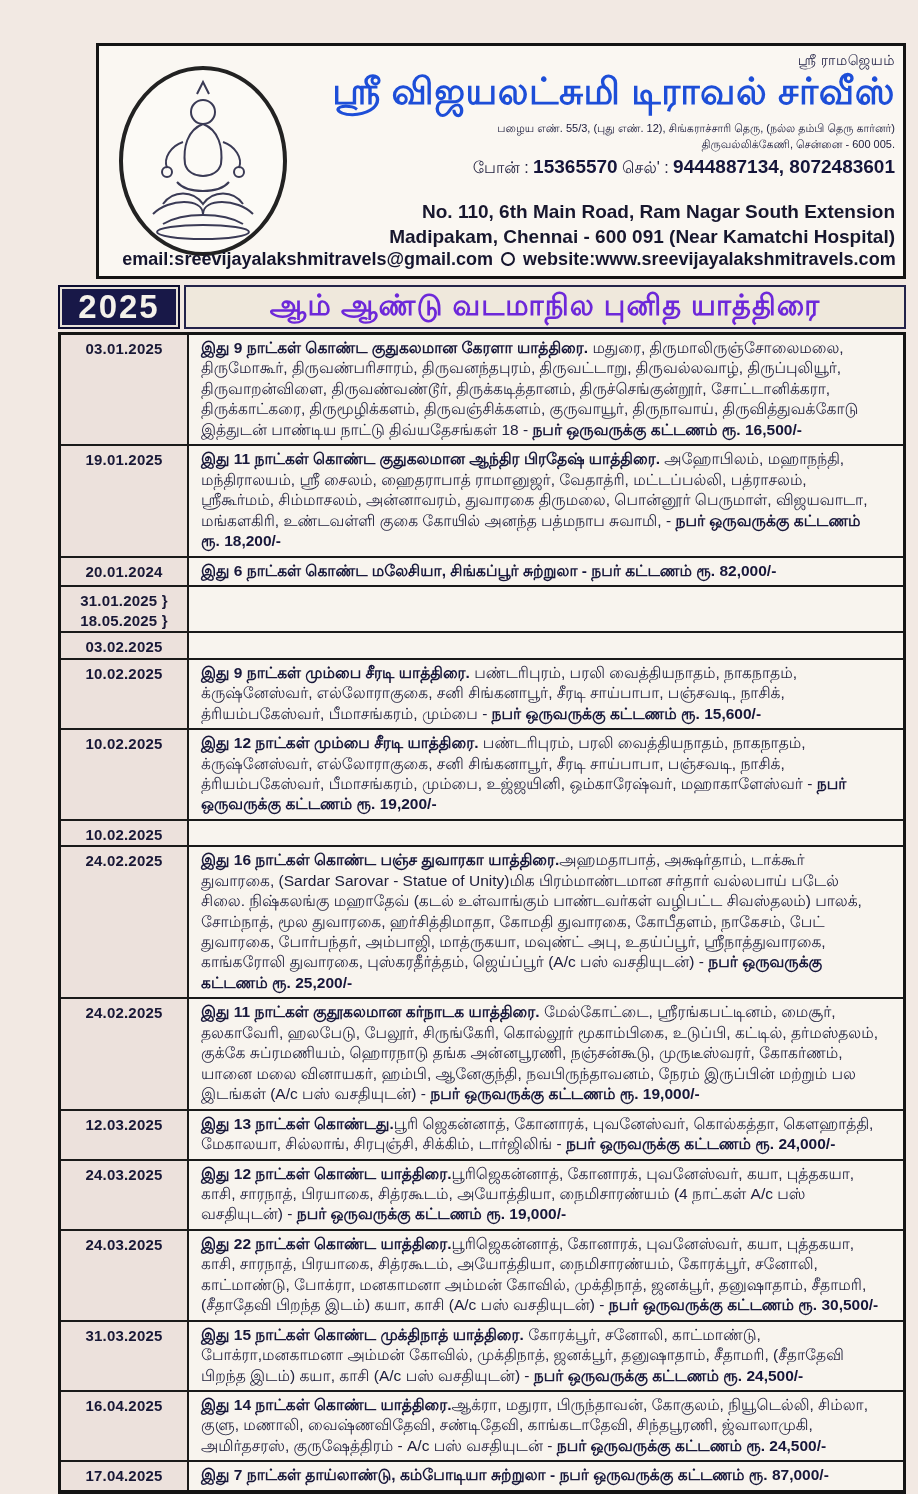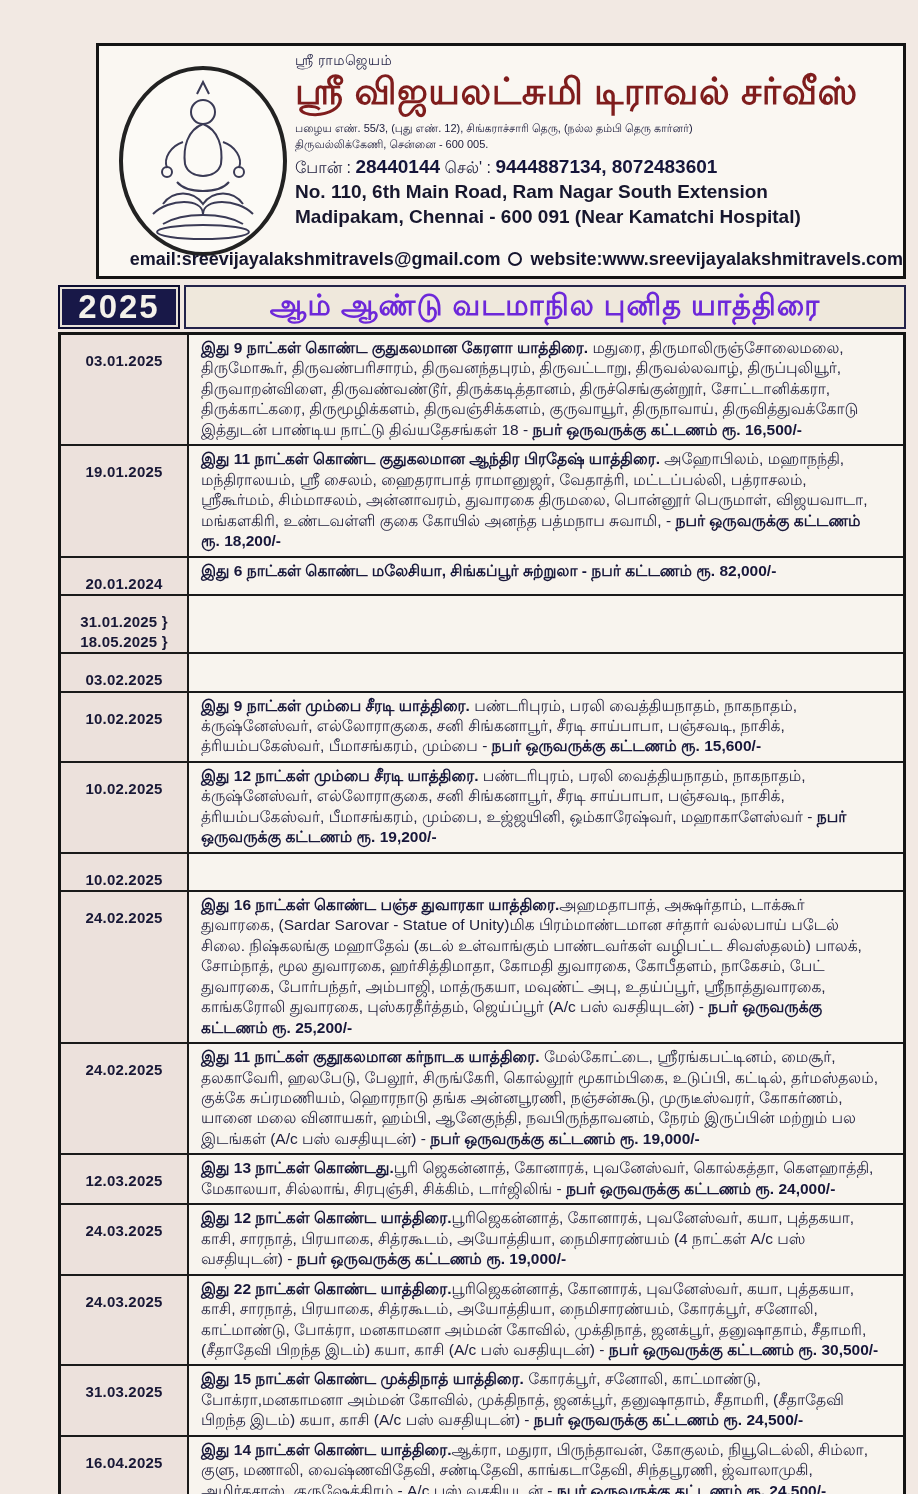--- a/index.html
+++ b/index.html
@@ -22,59 +22,59 @@
     padding:4px 8px 4px 6px;
   }
   .logo-wrap {
     position:absolute;
     left:18px; top:18px;
     width:172px; height:194px;
   }
   .logo-wrap svg { width:100%; height:100%; }
   .header-text {
     margin-left:190px;
-    text-align:left;
+    text-align:right;
   }
   .blessing {
     font-size:14px;
     color:#27274a;
     margin-top:2px;
     letter-spacing:0.5px;
   }
   .company-name {
     font-size:37px;
     font-weight:bold;
-    color:#7f1d1d;
+    color:#1d4ed8;
     line-height:1.1;
     margin-top:2px;
     letter-spacing:0.5px;
   }
   .addr-ta {
     font-size:11px;
     color:#20203f;
     margin-top:7px;
     line-height:1.5;
   }
   .phone-line {
     font-size:16px;
     margin-top:3px;
     color:#20203f;
   }
   .phone-line .num { font-weight:bold; font-size:19px; color:#15153a; }
   .addr-en {
     font-size:19px;
     font-weight:bold;
     color:#17172e;
-    margin-top:0;
+    margin-top:20px;
     line-height:1.35;
   }
   .email-line {
     position:absolute;
     left:16px; right:0; bottom:6px;
-    text-align:right;
+    text-align:center;
     font-size:18px;
     font-weight:bold;
     color:#15152e;
   }
   .email-line .sep {
     display:inline-block;
     width:14px; height:14px;
     border:2px solid #15152e;
     border-radius:50%;
     vertical-align:middle;
@@ -130,21 +130,21 @@
   .tour-row:first-child { border-top:none; }
   .date-cell {
     width:128px;
     flex:0 0 128px;
     background:#ece1dc;
     border-right:2px solid #1a1a1a;
     font-size:15px;
     font-weight:bold;
     color:#181836;
     text-align:center;
-    padding-top:16px;
+    padding-top:4px;
     white-space:pre-line;
     line-height:1.35;
     letter-spacing:0.2px;
   }
   .desc-cell {
     flex:1;
     padding:3px 22px 4px 12px;
     font-size:15.5px;
     line-height:1.32;
     color:#20203e;
@@ -179,21 +179,21 @@
     </svg>
   </div>
 
   <div class="header-text">
     <div class="blessing">ஸ்ரீ ராமஜெயம்</div>
     <div class="company-name">ஸ்ரீ விஜயலட்சுமி டிராவல் சர்வீஸ்</div>
     <div class="addr-ta">
       <div>பழைய எண். 55/3, (புது எண். 12), சிங்கராச்சாரி தெரு, (நல்ல தம்பி தெரு கார்னர்)</div>
       <div>திருவல்லிக்கேணி, சென்னை - 600 005.</div>
     </div>
-    <div class="phone-line"><span>போன் : </span><span class="num">28440144</span><span> செல்' : </span><span class="num">9444887134, 8072483601</span></div>
+    <div class="phone-line"><span>போன் : </span><span class="num">15365570</span><span> செல்' : </span><span class="num">9444887134, 8072483601</span></div>
     <div class="addr-en">
       <div>No. 110, 6th Main Road, Ram Nagar South Extension</div>
       <div>Madipakam, Chennai - 600 091 (Near Kamatchi Hospital)</div>
     </div>
   </div>
 
   <div class="email-line"><span>email:sreevijayalakshmitravels@gmail.com</span><span class="sep"></span><span>website:www.sreevijayalakshmitravels.com</span></div>
 </div>
 
 <div class="banner">

